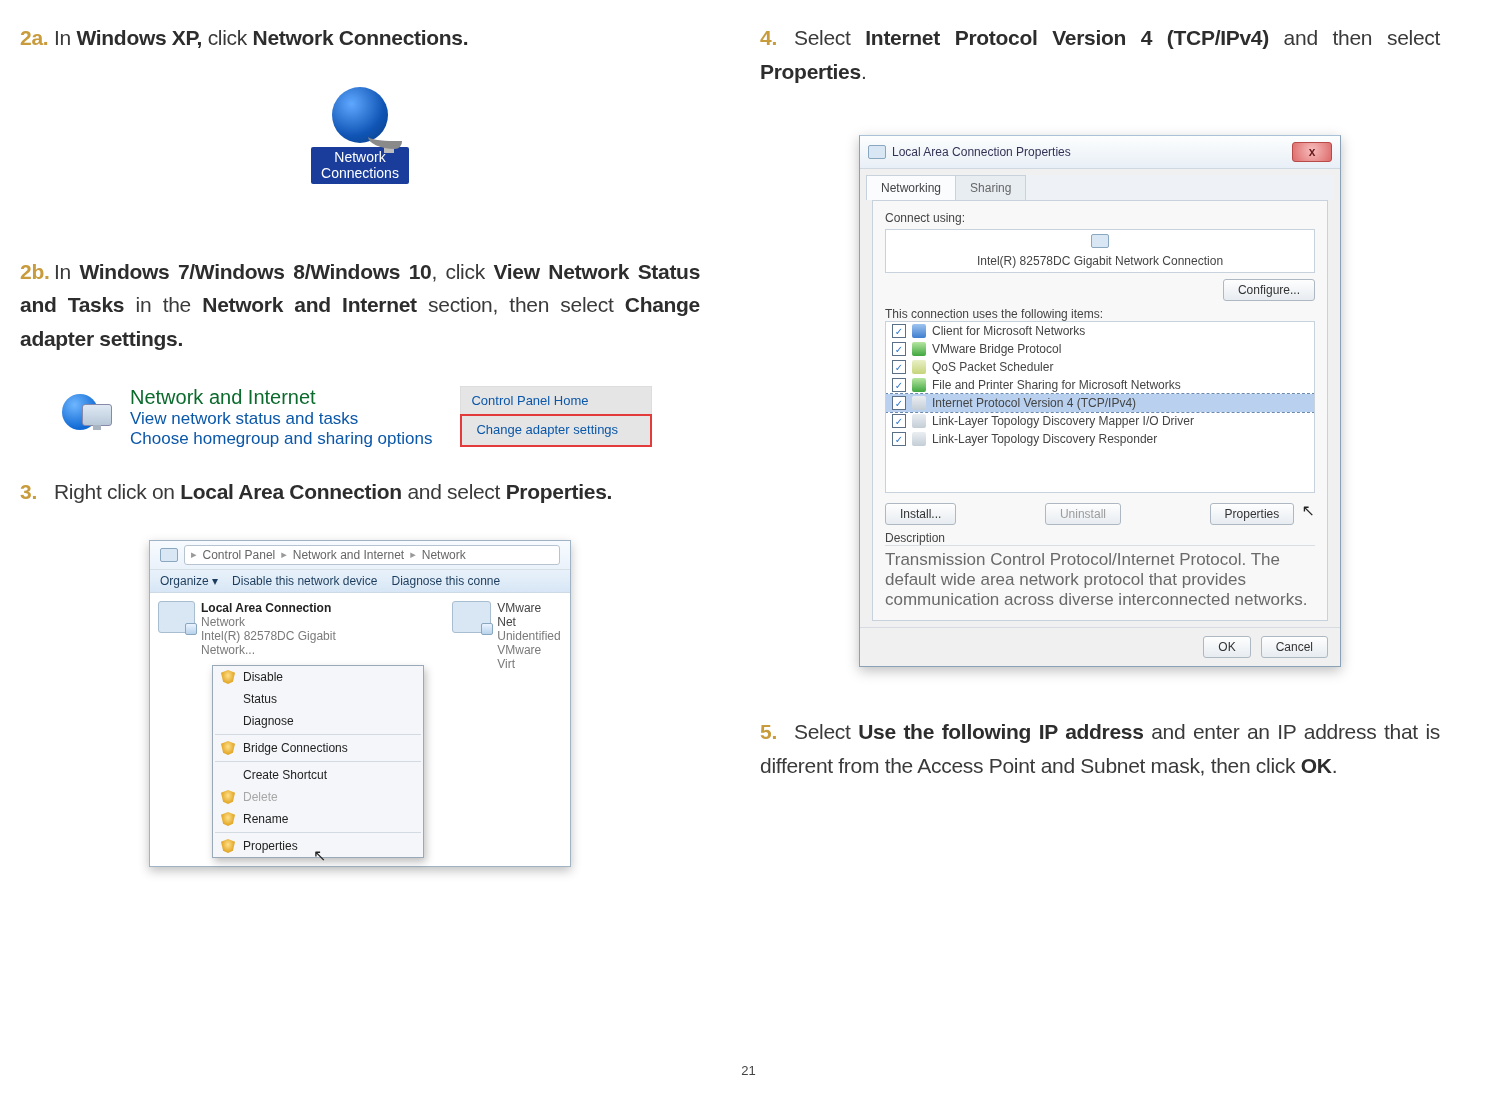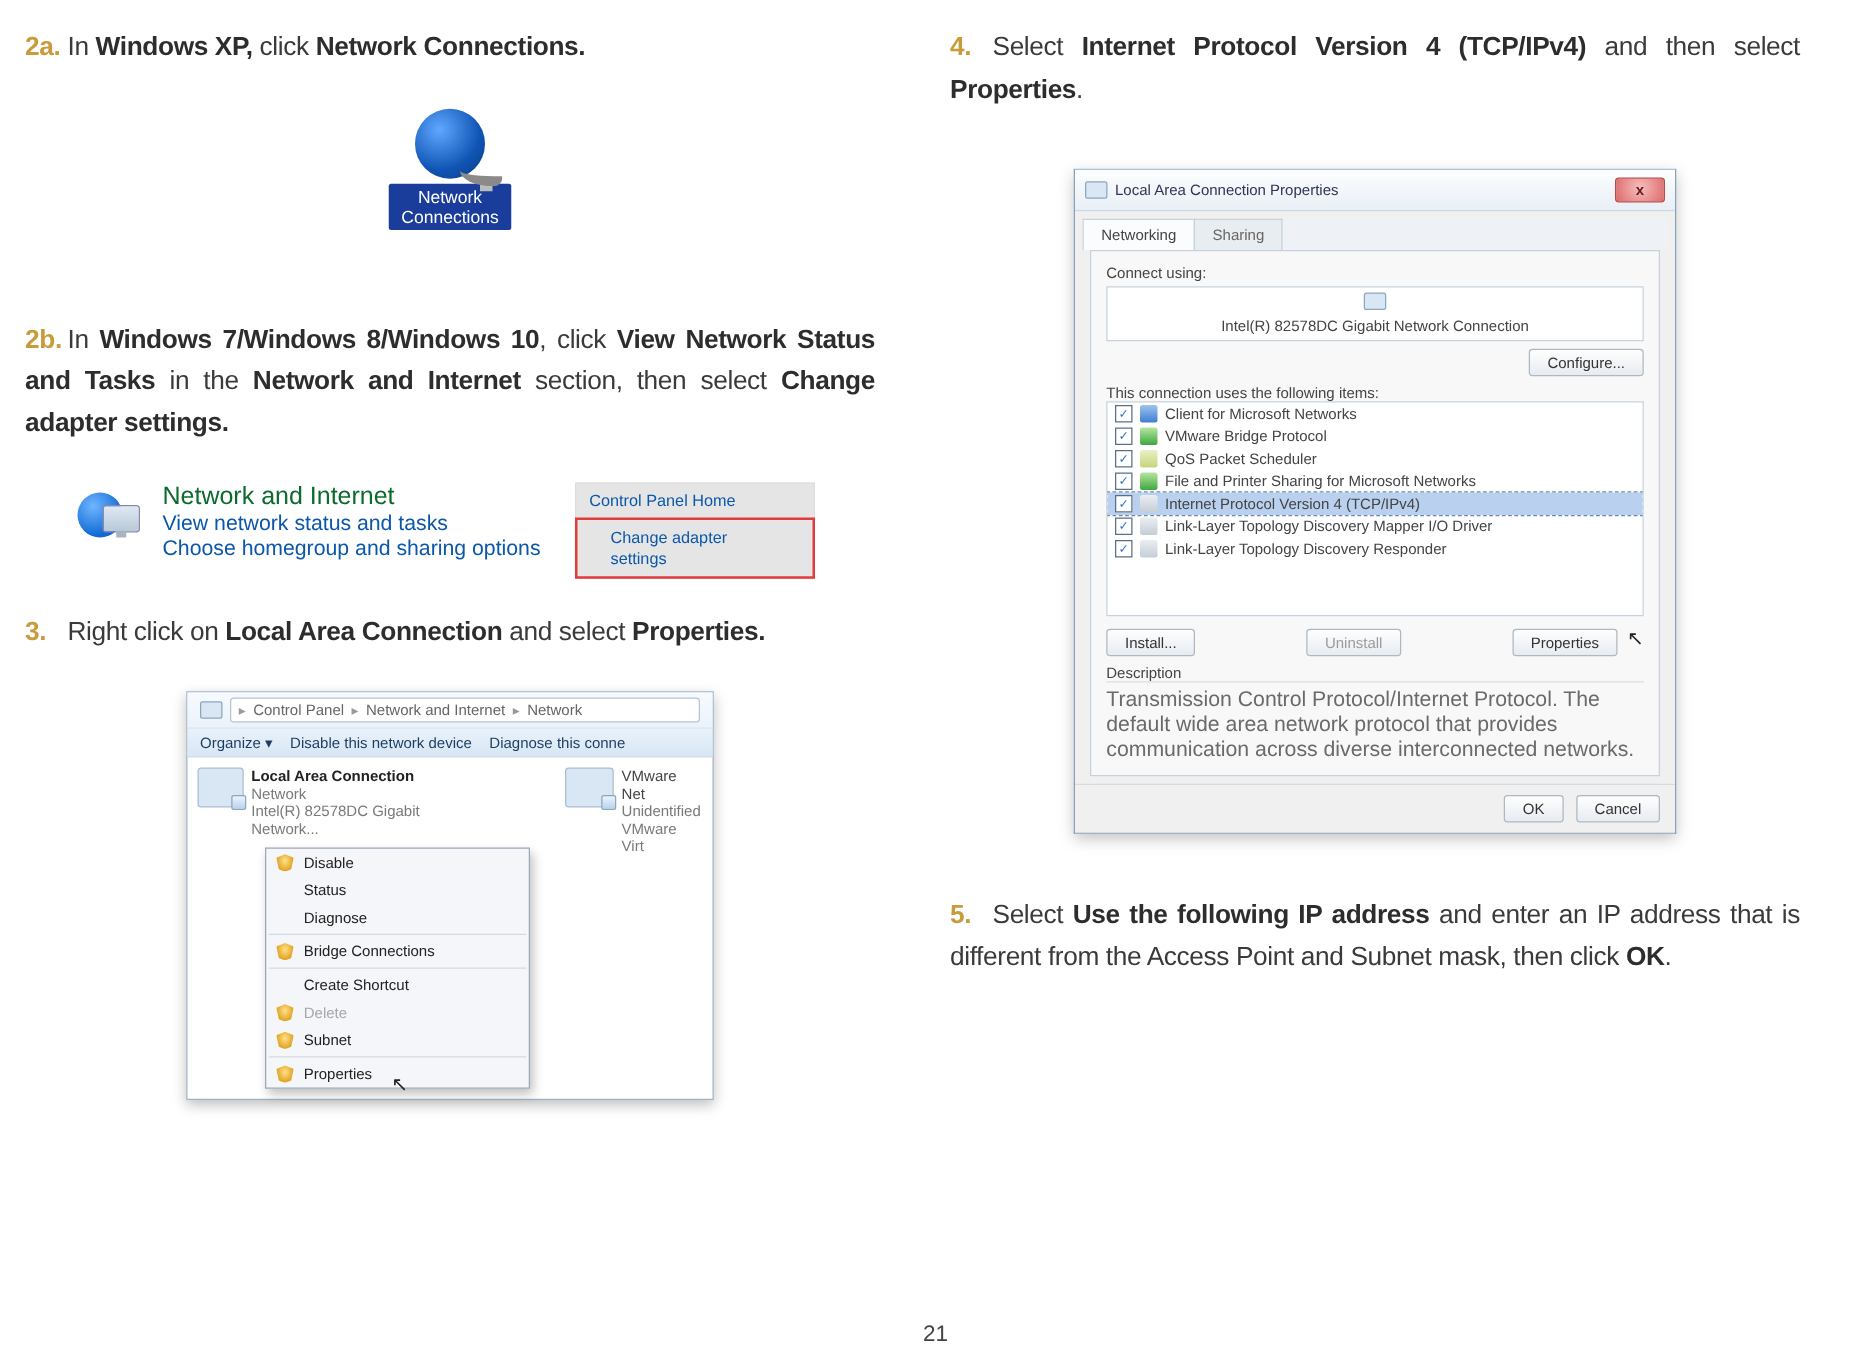--- a/index.html
+++ b/index.html
@@ -93,21 +93,21 @@
   .ni-text { display: flex; flex-direction: column; font-size: 17px; }
   .ni-title { color: #0b6b2d; font-size: 20px; font-family: "Segoe UI", Arial; }
   .ni-link { color: #0b57a9; font-family: "Segoe UI", Arial; }
 
   .cp-panel {
     width: 190px; border: 1px solid #ddd; background: #e5e5e5;
     font-size: 13px; font-family: "Segoe UI", Arial; color: #333;
     display: flex; flex-direction: column;
   }
   .cp-head { color: #0b57a9; padding: 6px 10px; border-bottom: 1px solid #e6e6e6; }
-  .cp-item { color: #0b57a9; padding: 6px 26px; line-height: 1.25; }
+  .cp-item { color: #0b57a9; padding: 6px 14px; line-height: 1.25; }
   .cp-highlight { border: 2px solid #e33b3b; margin: -1px; }
 
   
   .lac {
     width: 420px; border: 1px solid #9fb3c5; box-shadow: 0 4px 10px rgba(0,0,0,.25);
     font-family: "Segoe UI", Arial; font-size: 12px; color: #3a3a3a; background: #fff;
   }
   .lac-addr {
     display: flex; align-items: center; gap: 6px; padding: 4px 10px;
     border-bottom: 1px solid #d5dde5; background: linear-gradient(#f7fbff, #eaf2fa);
@@ -196,21 +196,21 @@
   .icn-service { background: linear-gradient(#e9efc7,#c6d57a); border-radius: 2px; }
   .icn-proto { background: linear-gradient(#eaeef2,#c4cdd6); border-radius: 2px; }
   .row-selected { background: #b9d1ef; outline: 1px dashed #6a8ab0; }
   .btn-row3 { display: flex; gap: 30px; justify-content: space-between; margin: 10px 0 4px; }
   .desc-label { font-size: 12px; color: #444; margin-top: 6px; }
   .desc-box { border-top: 1px solid #d9dee3; padding-top: 4px; color: #6a6a6a; font-size: 17px; height: 60px; }
   .dlg-footer { display: flex; justify-content: flex-end; gap: 10px; padding: 8px 12px; background: #f0f0f0; border-top: 1px solid #d5dbe1; }
   .cursor2 { margin-left: 4px; margin-top: -6px; font-size: 16px; color: #222; display: inline-block; transform: translateY(-2px); }
 
   .footer-page {
-    width: 100%; text-align: center; font-size: 18px; color: #444;
+    width: 100%; text-align: center; font-size: 13px; color: #444;
     position: absolute; bottom: 18px; left: 0;
   }
 </style>
 </head>
 <body>
 
 <div class="page">
 
   <div class="col">
 
@@ -304,21 +304,21 @@
               <div class="ctx-row">
                   <span class="ctx-icn"></span>
                   <span>Create Shortcut</span>
                 </div>
               <div class="ctx-row ctx-disabled">
                   <span class="ctx-icn icn-shield"></span>
                   <span>Delete</span>
                 </div>
               <div class="ctx-row">
                   <span class="ctx-icn icn-shield"></span>
-                  <span>Subnet</span>
+                  <span>Rename</span>
                 </div>
               <div class="ctx-sep"></div>
               <div class="ctx-row">
                   <span class="ctx-icn icn-shield"></span>
                   <span>Properties</span>
                 </div>
               <span class="cursor">↖</span>
             </div>
           </div>
           <div class="conn conn2" style="width:120px">

